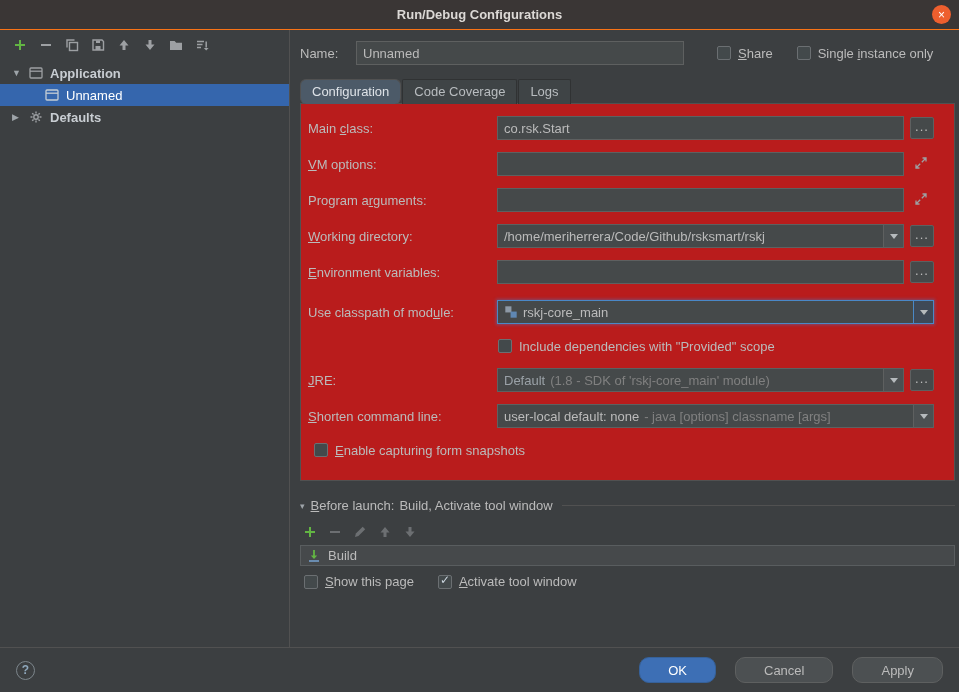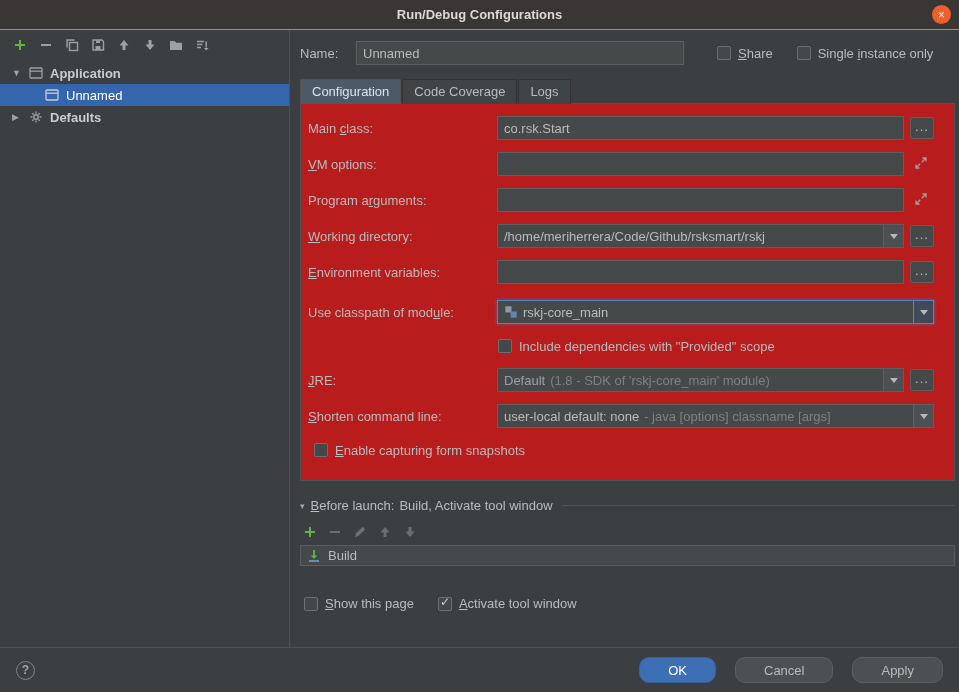--- a/index.html
+++ b/index.html
@@ -41,21 +41,21 @@
   .cb-box { width:14px; height:14px; background:#43494b; border:1px solid #6b6f72; border-radius:2px; position:relative; flex:none; }
   .cb-check { position:absolute; left:1px; top:-3px; font-size:12px; color:#ccd7e0; }
   .name-row .checkbox.share { margin-left:33px; }
   .name-row .checkbox.single { margin-left:24px; }
   .u { text-decoration:underline; text-underline-offset:1px; }
   .mn { white-space:nowrap; }
 
   
   .tabs { display:flex; position:relative; z-index:1; margin-bottom:-1px; }
   .tab { padding:4px 11px 5px; background:#3f4446; border:1px solid #303233; border-bottom:none; margin-right:1px; border-radius:2px 2px 0 0; color:#b8bcbf; }
-  .tab.selected { background:#4c5a68; color:#dde2e7; border-color:#515151; }
+  .tab.selected { background:#4c5a68; color:#dde2e7; border-color:#515151;border-radius:6px; }
   .tab-panel { border:1px solid #515151; padding:12px 20px 20px 7px; background:#b91c1c; }
 
   
   .form-row { display:flex; align-items:center; height:24px; margin-bottom:12px; }
   .form-label { width:189px; flex:none; }
   .field { flex:1; height:24px; background:#45494a; border:1px solid #5e6060; display:flex; align-items:center; min-width:0; }
   .field .ftext { padding:0 6px; display:flex; align-items:center; gap:5px; white-space:nowrap; overflow:hidden; flex:1; }
   .field input { flex:1; height:100%; background:transparent; border:none; color:#bbbbbb; font:inherit; padding:0 6px; outline:none; min-width:0; }
   .combo-btn { width:20px; align-self:stretch; flex:none; border-left:1px solid #5e6060; background:#4c5052; display:flex; align-items:center; justify-content:center; }
   .arrow-down { width:0; height:0; border-left:4px solid transparent; border-right:4px solid transparent; border-top:5px solid #b6babd; }
@@ -73,21 +73,21 @@
 
   
   .before-launch { margin-top:17px; }
   .bl-header { display:flex; align-items:center; white-space:nowrap; }
   .bl-header .twisty { font-size:9px; color:#9ea4a9; margin-right:6px; }
   .bl-summary { margin-left:5px; }
   .bl-header .rule { flex:1; height:1px; background:#515151; margin-left:9px; }
   .bl-toolbar { display:flex; align-items:center; gap:11px; margin:11px 0 7px 2px; }
   .dimmed { opacity:.5; }
   .bl-list-row { height:21px; background:#46494b; border:1px solid #595d5f; display:flex; align-items:center; gap:6px; padding:0 5px; }
-  .bl-checks { display:flex; align-items:flex-end; gap:24px; margin-top:30px; padding-left:4px; }
+  .bl-checks { display:flex; align-items:flex-end; gap:24px; margin-top:8px; padding-left:4px; }
 
   
   .footer { height:45px; flex:none; border-top:1px solid #515151; display:flex; align-items:center; padding:0 16px; }
   .help-btn { width:19px; height:19px; border-radius:50%; border:1px solid #7d868c; color:#8fa8bd; font-size:12px; font-weight:bold; display:flex; align-items:center; justify-content:center; }
   .footer .spacer { flex:1; }
   .btn { min-width:70px; height:26px; border-radius:10px; background:#4c5052; border:1px solid #5e6060; color:#bbbbbb; font:inherit; display:inline-flex; align-items:center; justify-content:center; padding:0 28px; }
   .btn + .btn { margin-left:19px; }
   .btn.primary { background:#3d6fb5; border-color:#366199; color:#ffffff; }
 </style>
 </head>

